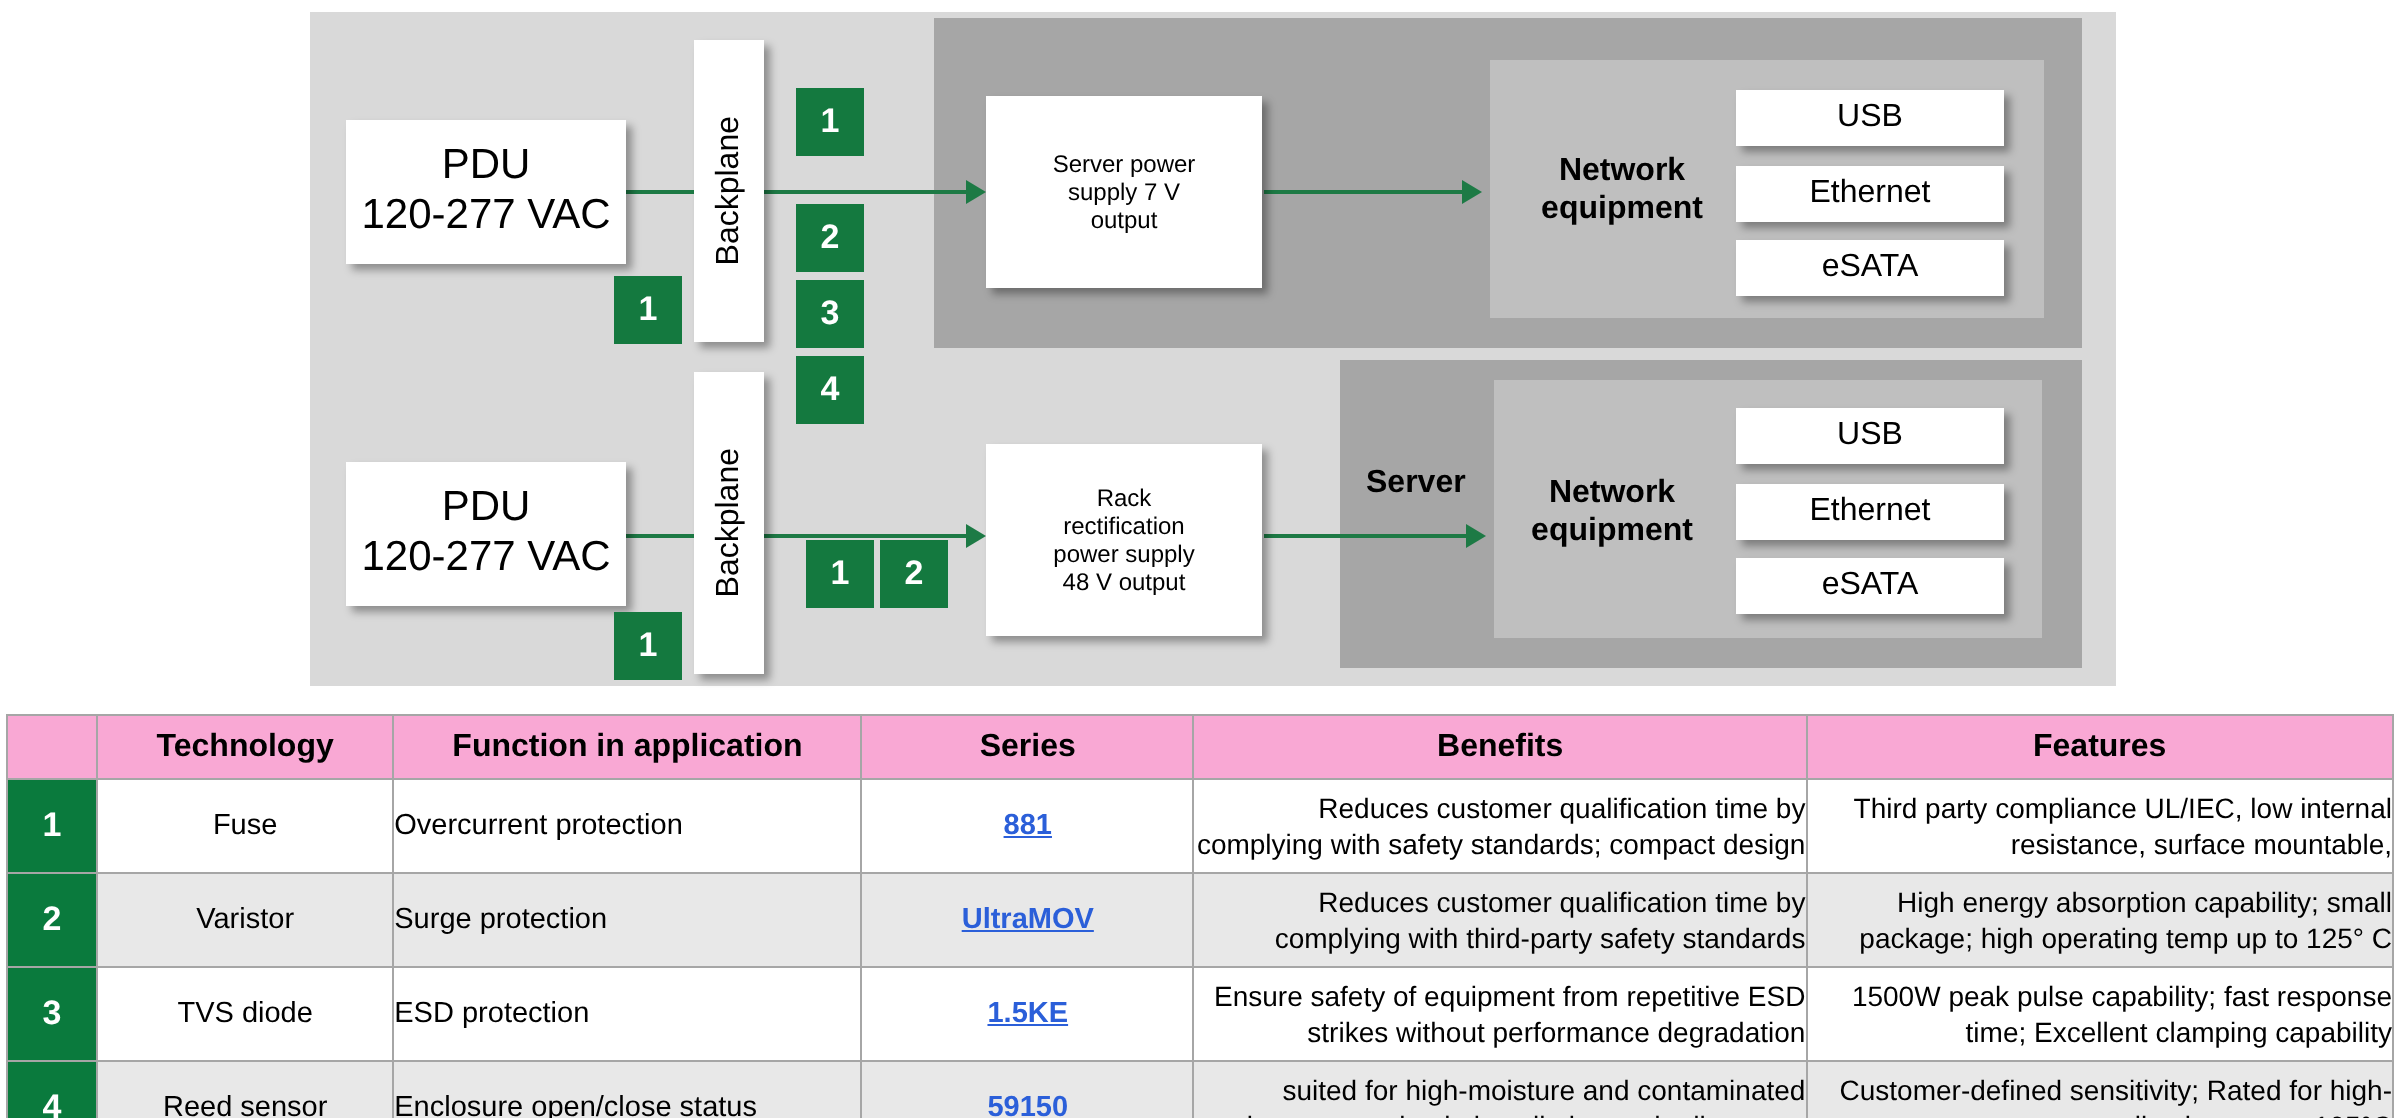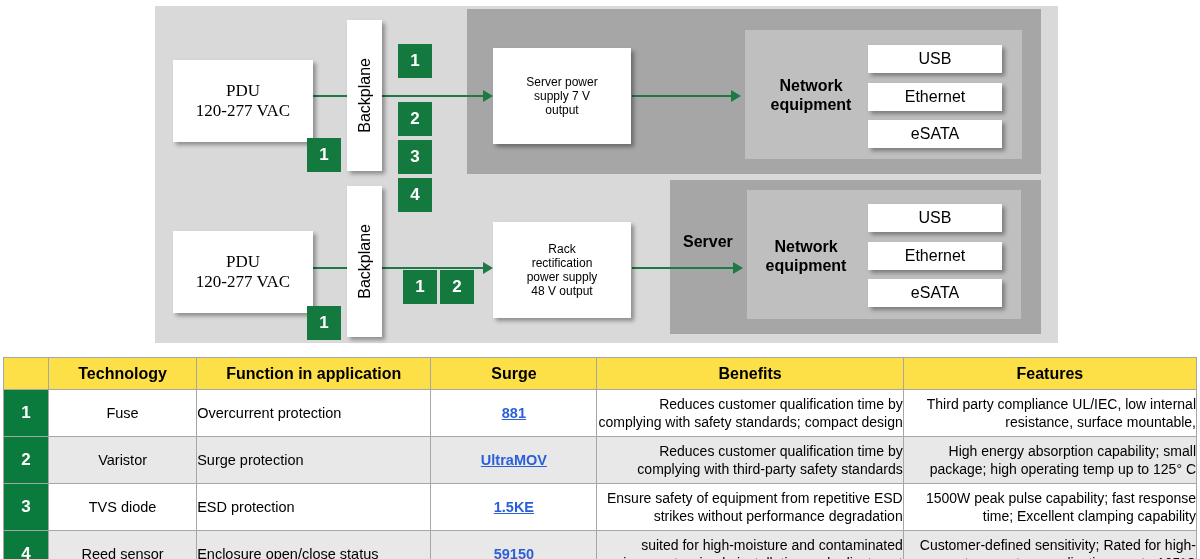--- a/index.html
+++ b/index.html
@@ -33,23 +33,22 @@
     background: #ffffff;
     box-shadow: 3px 3px 4px rgba(0,0,0,0.35);
     display: flex;
     align-items: center;
     justify-content: center;
     text-align: center;
     color: #000;
     line-height: 1.18;
   }
   .pdu {
-    width: 140px; height: 82px;
-    font-size: 17px;
-    font-family: Liberation Serif, serif;
+    width: 140px; height: 72px;
+    font-size: 21px;
   }
   #pdu-1 { left: 173px; top: 60px; }
   #pdu-2 { left: 173px; top: 231px; }
 
   .backplane {
     position: absolute;
     background: #ffffff;
     box-shadow: 3px 3px 4px rgba(0,0,0,0.35);
     display: flex;
     align-items: center;
@@ -142,21 +141,21 @@
     width: 1194px;
     table-layout: fixed;
     border: 1px solid #7f7f7f;
   }
   table.main td, table.main th {
     border: 1px solid #a6a6a6;
     padding: 0;
     vertical-align: middle;
   }
   table.main thead th {
-    background: #fde047;
+    background: #f9a8d4;
     font-size: 16px;
     font-weight: bold;
     height: 31px;
     text-align: center;
     color: #000;
   }
   .col-num   { width: 45px; }
   .col-tech  { width: 148px; }
   .col-func  { width: 234px; }
   .col-ser   { width: 166px; }
@@ -301,21 +300,21 @@
         <col class="col-func">
       <col class="col-ser">
         <col class="col-ben">
         <col class="col-feat">
     </colgroup>
     <thead>
       <tr>
         <th></th>
         <th>Technology</th>
         <th>Function in application</th>
-        <th>Surge</th>
+        <th>Series</th>
         <th>Benefits</th>
         <th>Features</th>
       </tr>
     </thead>
     <tbody>
       <tr class="row-odd">
         <td class="numcell">1</td>
         <td class="c-tech">Fuse</td>
         <td class="c-func">Overcurrent protection</td>
         <td class="c-ser">

